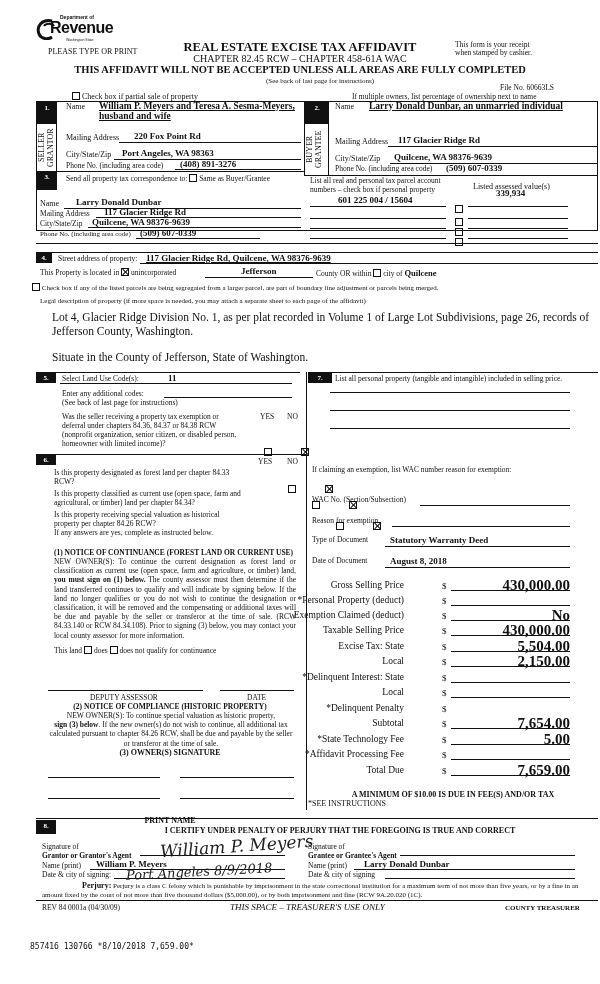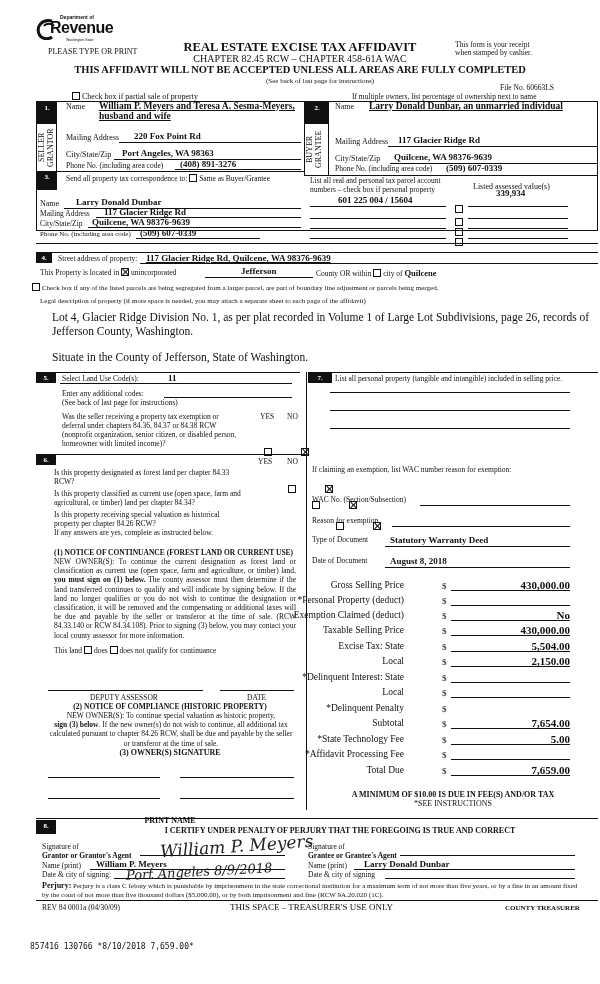--- a/index.html
+++ b/index.html
@@ -15,21 +15,21 @@
   .cb { display: inline-block; width: 8px; height: 8px; border: 1px solid #111; vertical-align: -1px; position: relative; }
   .cb.x::before, .cb.x::after { content: ""; position: absolute; left: 3px; top: -1px; width: 1px; height: 8px; background: #111; }
   .cb.x::before { transform: rotate(45deg); }
   .cb.x::after { transform: rotate(-45deg); }
   .line { position: absolute; border-bottom: 1px solid #111; }
   .fill { font-weight: bold; font-size: 9px; }
   .box { position: absolute; border: 1px solid #111; }
   .vlabel { position: absolute; writing-mode: vertical-rl; transform: rotate(180deg); font-size: 8px; text-align: center; line-height: 9px; }
   .row-r { position: absolute; font-size: 9.5px; text-align: right; }
   .dollar { position: absolute; font-size: 9px; }
-  .amt { position: absolute; font-size: 11px; font-weight: bold; text-align: right; border-bottom: 1px solid #111; height: 11px; line-height: 11px; }
+  .amt { position: absolute; font-size: 15px; font-weight: bold; text-align: right; border-bottom: 1px solid #111; height: 11px; line-height: 11px; }
   .sig { position: absolute; font-family: "DejaVu Serif", serif; font-style: italic; color: #222; }
 </style>
 </head>
 <body>
 
 
 
 
 <div class="abs" style="left:36px;top:12px;width:72px;height:34px;">
   <svg width="20" height="22" viewBox="0 0 20 22" style="position:absolute;left:0;top:6px;">
@@ -330,21 +330,21 @@
   <div class="row-r" style="right:196px;top:749px;">*Affidavit Processing Fee</div>
   <div class="dollar" style="left:442px;top:750px;">$</div>
   <div class="amt" style="left:451px;top:749px;width:119px;"></div>
 
   <div class="row-r" style="right:196px;top:765px;">Total Due</div>
   <div class="dollar" style="left:442px;top:766px;">$</div>
   <div class="amt" style="left:451px;top:765px;width:119px;">7,659.00</div>
 </div>
 
 <div class="abs s8 b" style="left:308px;top:790px;width:290px;text-align:center;">A MINIMUM OF $10.00 IS DUE IN FEE(S) AND/OR TAX</div>
-<div class="abs s8" style="left:308px;top:799px;width:290px;text-align:center;">*SEE INSTRUCTIONS</div>
+<div class="abs s8" style="left:308px;top:799px;width:290px;text-align:left;">*SEE INSTRUCTIONS</div>
 
 
 <div class="abs" style="left:36px;top:818px;width:562px;border-top:1px solid #111;"></div>
 <div class="num" style="position:absolute;left:36px;top:820px;width:20px;height:14px;line-height:12px;">8.</div>
 <div class="abs s8 b" style="left:120px;top:826px;width:440px;text-align:center;">I CERTIFY UNDER PENALTY OF PERJURY THAT THE FOREGOING IS TRUE AND CORRECT</div>
 
 <div class="abs s75" style="left:42px;top:842px;line-height:9px;">
   <span>Signature of</span><br>
   <span class="b">Grantor or Grantor's Agent</span>
 </div>
@@ -363,26 +363,26 @@
   <span class="b">Grantee or Grantee's Agent</span>
 </div>
 <div class="line" style="left:400px;top:846px;width:175px;height:10px;"></div>
 <div class="abs s75" style="left:308px;top:861px;">Name (print)</div>
 <div class="line" style="left:354px;top:860px;width:221px;height:10px;"></div>
 <div class="abs fill" style="left:364px;top:859px;">Larry Donald Dunbar</div>
 <div class="abs s75" style="left:308px;top:870px;">Date &amp; city of signing</div>
 <div class="line" style="left:385px;top:869px;width:190px;height:10px;"></div>
 
 <div class="abs s7" style="left:42px;top:881px;width:540px;line-height:9px;">
-  <span class="b" style="font-size:8px;">Perjury:</span>
+  <span class="b" style="font-size:8px;margin-left:40px;">Perjury:</span>
   <span>Perjury is a class C felony which is punishable by imprisonment in the state correctional institution for a maximum term of not more than five years, or by a fine in an amount fixed by the court of not more than five thousand dollars ($5,000.00), or by both imprisonment and fine (RCW 9A.20.020 (1C).</span>
 </div>
 <div class="abs" style="left:36px;top:900px;width:562px;border-top:1px solid #111;"></div>
 
 
 <div class="abs s75" style="left:42px;top:903px;">REV 84 0001a (04/30/09)</div>
-<div class="abs s9" style="left:230px;top:902px;">THIS SPACE – TREASURER'S USE ONLY</div>
+<div class="abs s9" style="left:230px;top:902px;font-style:italic;">THIS SPACE – TREASURER'S USE ONLY</div>
 <div class="abs s7 b" style="left:505px;top:904px;">COUNTY TREASURER</div>
 
 <div class="abs" style="left:30px;top:942px;font-family:'DejaVu Sans Mono',monospace;font-size:8px;">857416 130766 *8/10/2018 7,659.00*</div>
 
 
 
 
 </body></html>

